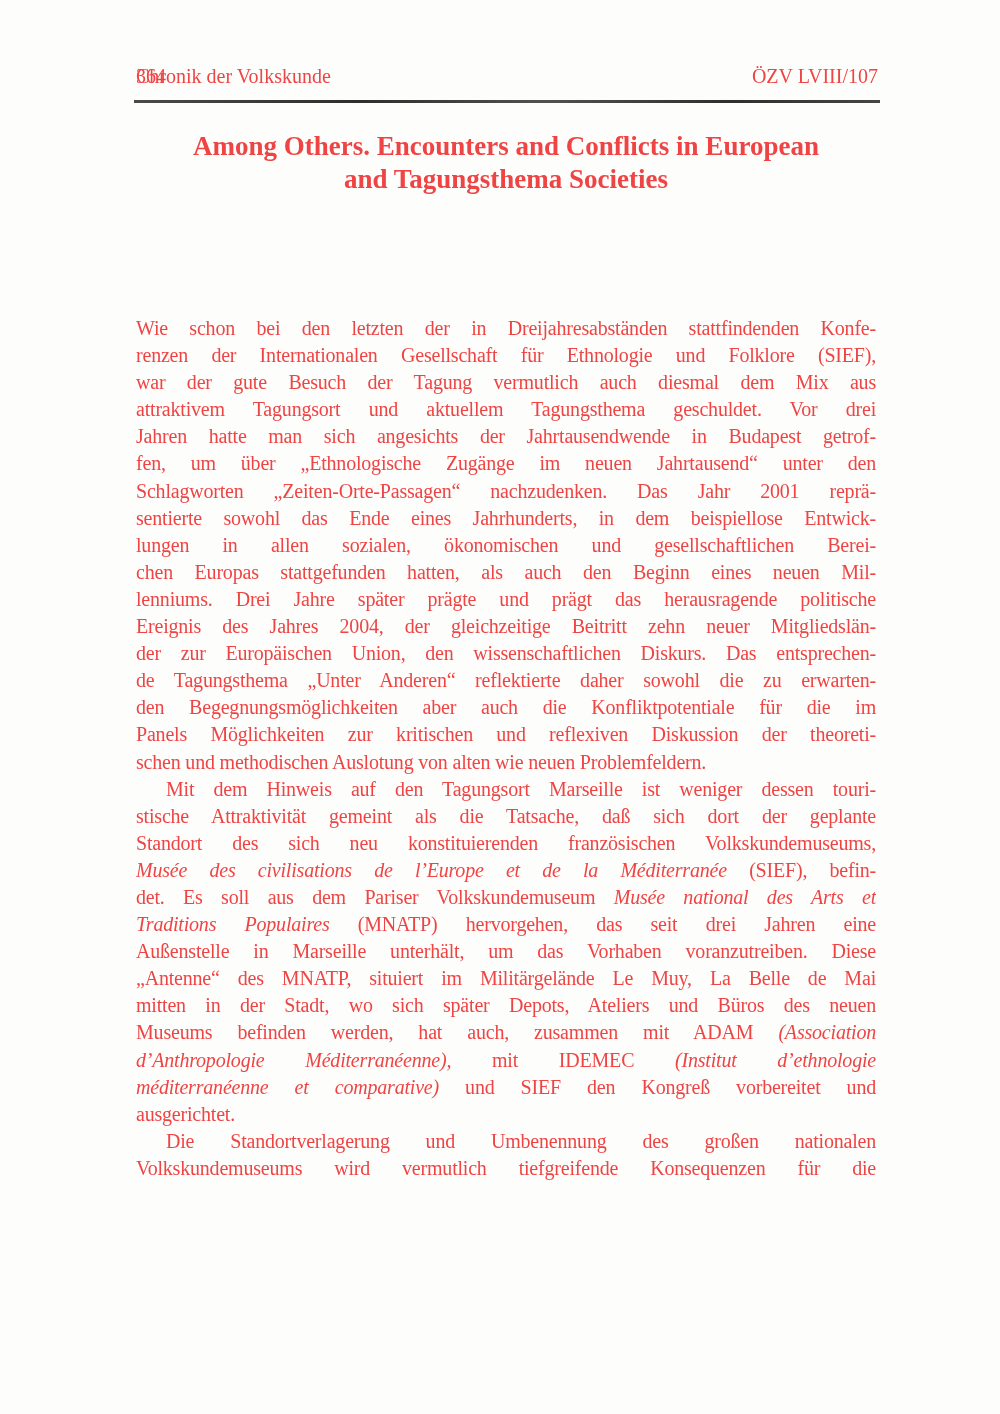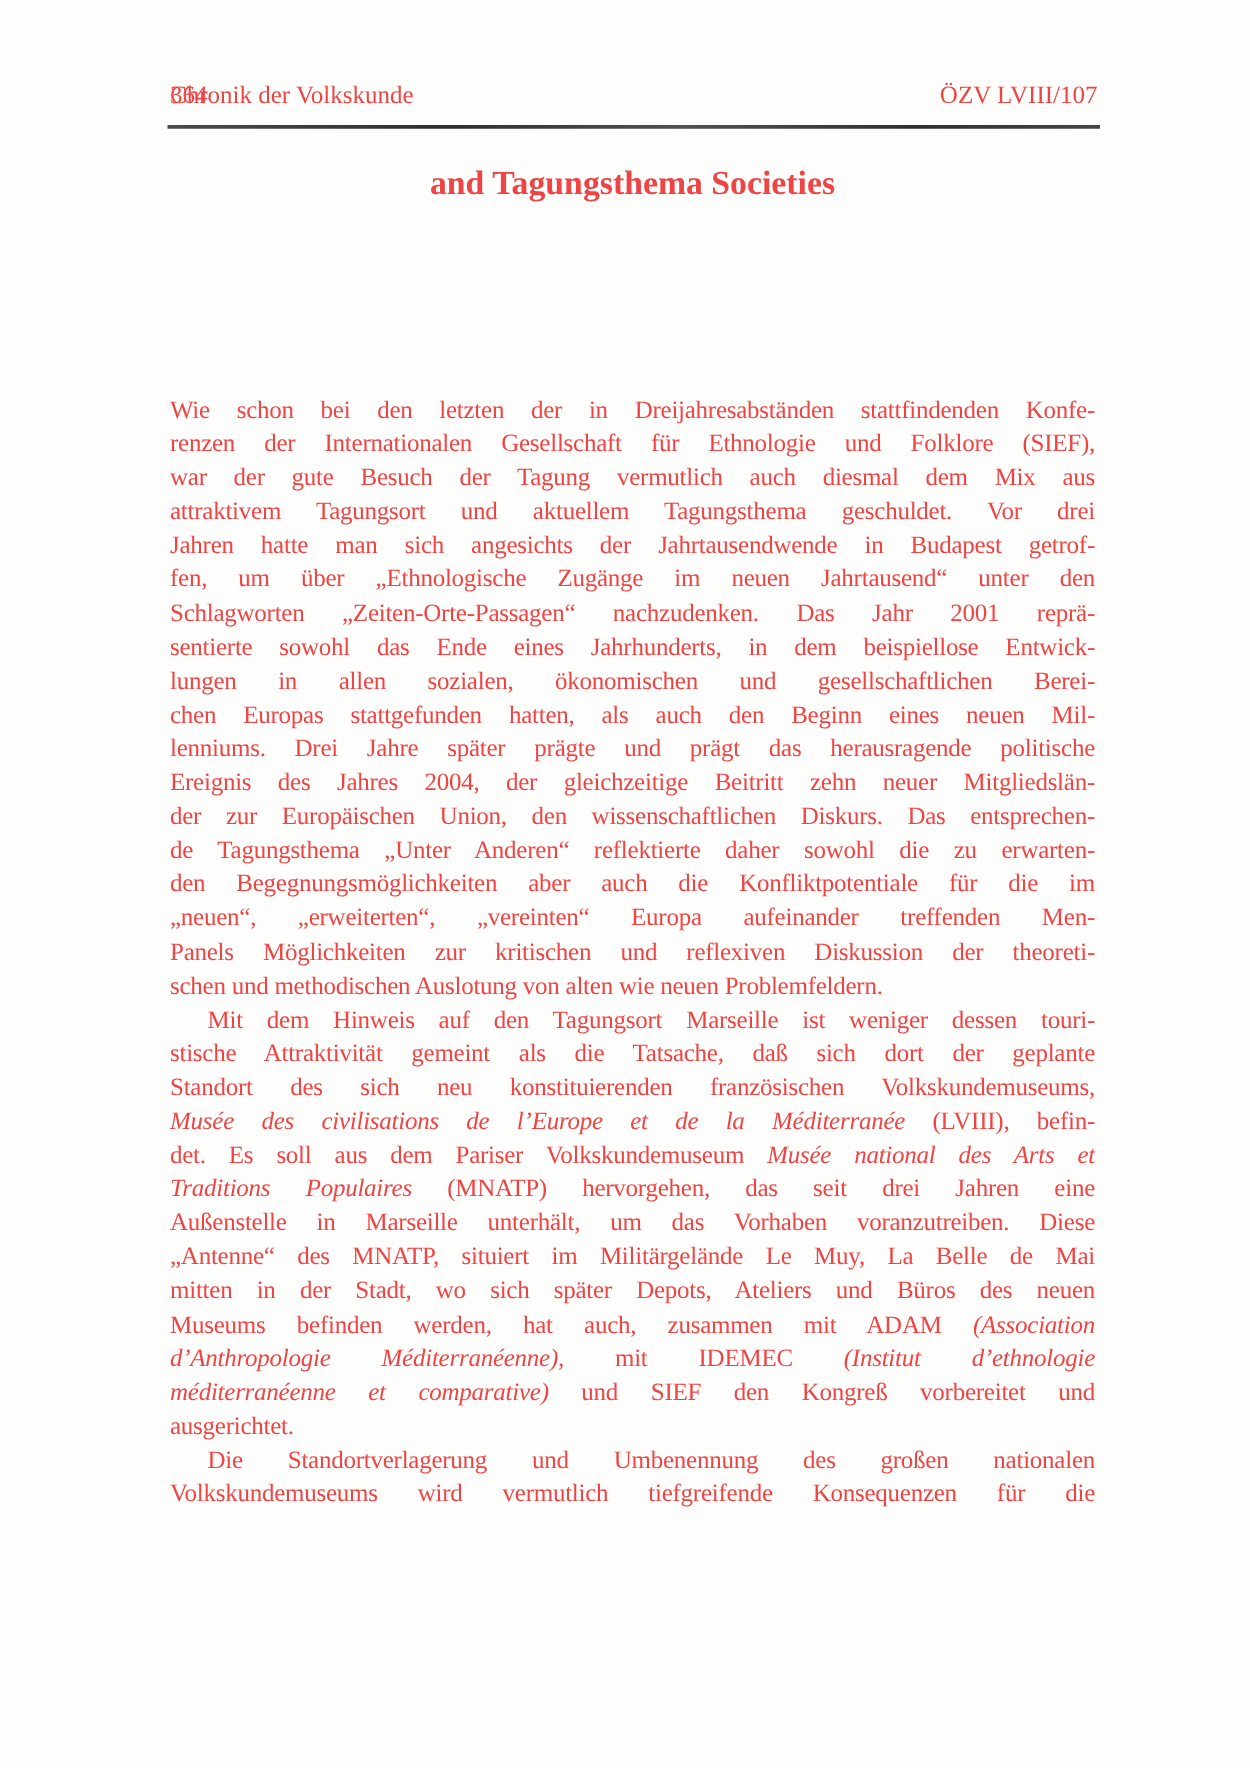--- a/index.html
+++ b/index.html
@@ -77,47 +77,47 @@
 
   <div class="header">
     <span class="h-left">364</span>
     <span class="h-center">Chronik der Volkskunde</span>
     <span class="h-right">ÖZV LVIII/107</span>
   </div>
 
   <div class="rule"></div>
 
   <h1 class="title">
+    <span>Among Others. Encounters and Conflicts in European</span>
     <span>and Tagungsthema Societies</span>
   </h1>
 
 
   <div class="bodytext" id="body-text">
       <div class="line"><span>Wie schon bei den letzten der in Dreijahresabständen stattfindenden Konfe-</span></div>
       <div class="line"><span>renzen der Internationalen Gesellschaft für Ethnologie und Folklore (SIEF),</span></div>
       <div class="line"><span>war der gute Besuch der Tagung vermutlich auch diesmal dem Mix aus</span></div>
       <div class="line"><span>attraktivem Tagungsort und aktuellem Tagungsthema geschuldet. Vor drei</span></div>
       <div class="line"><span>Jahren hatte man sich angesichts der Jahrtausendwende in Budapest getrof-</span></div>
       <div class="line"><span>fen, um über „Ethnologische Zugänge im neuen Jahrtausend“ unter den</span></div>
       <div class="line"><span>Schlagworten „Zeiten-Orte-Passagen“ nachzudenken. Das Jahr 2001 reprä-</span></div>
       <div class="line"><span>sentierte sowohl das Ende eines Jahrhunderts, in dem beispiellose Entwick-</span></div>
       <div class="line"><span>lungen in allen sozialen, ökonomischen und gesellschaftlichen Berei-</span></div>
       <div class="line"><span>chen Europas stattgefunden hatten, als auch den Beginn eines neuen Mil-</span></div>
       <div class="line"><span>lenniums. Drei Jahre später prägte und prägt das herausragende politische</span></div>
       <div class="line"><span>Ereignis des Jahres 2004, der gleichzeitige Beitritt zehn neuer Mitgliedslän-</span></div>
       <div class="line"><span>der zur Europäischen Union, den wissenschaftlichen Diskurs. Das entsprechen-</span></div>
       <div class="line"><span>de Tagungsthema „Unter Anderen“ reflektierte daher sowohl die zu erwarten-</span></div>
       <div class="line"><span>den Begegnungsmöglichkeiten aber auch die Konfliktpotentiale für die im</span></div>
-      <div class="line"><span>„neuen“, „erweiterten“, „vereinten“ Europa aufeinander treffenden Men-</span></div>
       <div class="line"><span>Panels Möglichkeiten zur kritischen und reflexiven Diskussion der theoreti-</span></div>
       <div class="line last"><span>schen und methodischen Auslotung von alten wie neuen Problemfeldern.</span></div>
       <div class="line indent"><span>Mit dem Hinweis auf den Tagungsort Marseille ist weniger dessen touri-</span></div>
       <div class="line"><span>stische Attraktivität gemeint als die Tatsache, daß sich dort der geplante</span></div>
       <div class="line"><span>Standort des sich neu konstituierenden französischen Volkskundemuseums,</span></div>
-      <div class="line"><span class="it">Musée des civilisations de l’Europe et de la Méditerranée</span><span> (LVIII), befin-</span></div>
+      <div class="line"><span class="it">Musée des civilisations de l’Europe et de la Méditerranée</span><span> (SIEF), befin-</span></div>
       <div class="line"><span>det. Es soll aus dem Pariser Volkskundemuseum </span><span class="it">Musée national des Arts et</span></div>
       <div class="line"><span class="it">Traditions Populaires</span><span> (MNATP) hervorgehen, das seit drei Jahren eine</span></div>
       <div class="line"><span>Außenstelle in Marseille unterhält, um das Vorhaben voranzutreiben. Diese</span></div>
       <div class="line"><span>„Antenne“ des MNATP, situiert im Militärgelände Le Muy, La Belle de Mai</span></div>
       <div class="line"><span>mitten in der Stadt, wo sich später Depots, Ateliers und Büros des neuen</span></div>
       <div class="line"><span>Museums befinden werden, hat auch, zusammen mit ADAM </span><span class="it">(Association</span></div>
       <div class="line"><span class="it">d’Anthropologie Méditerranéenne),</span><span> mit IDEMEC </span><span class="it">(Institut d’ethnologie</span></div>
       <div class="line"><span class="it">méditerranéenne et comparative)</span><span> und SIEF den Kongreß vorbereitet und</span></div>
       <div class="line last"><span>ausgerichtet.</span></div>
       <div class="line indent"><span>Die Standortverlagerung und Umbenennung des großen nationalen</span></div>

